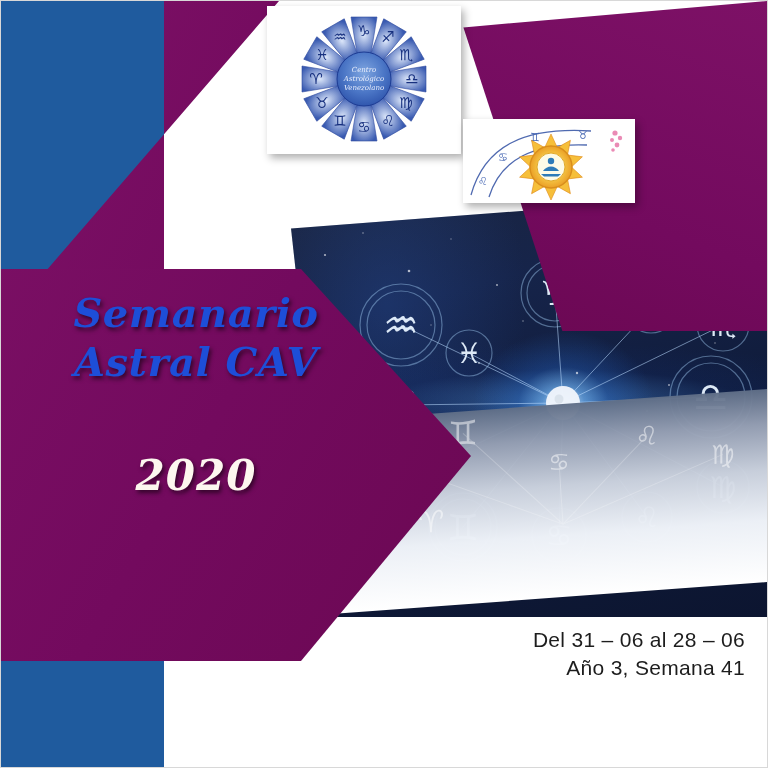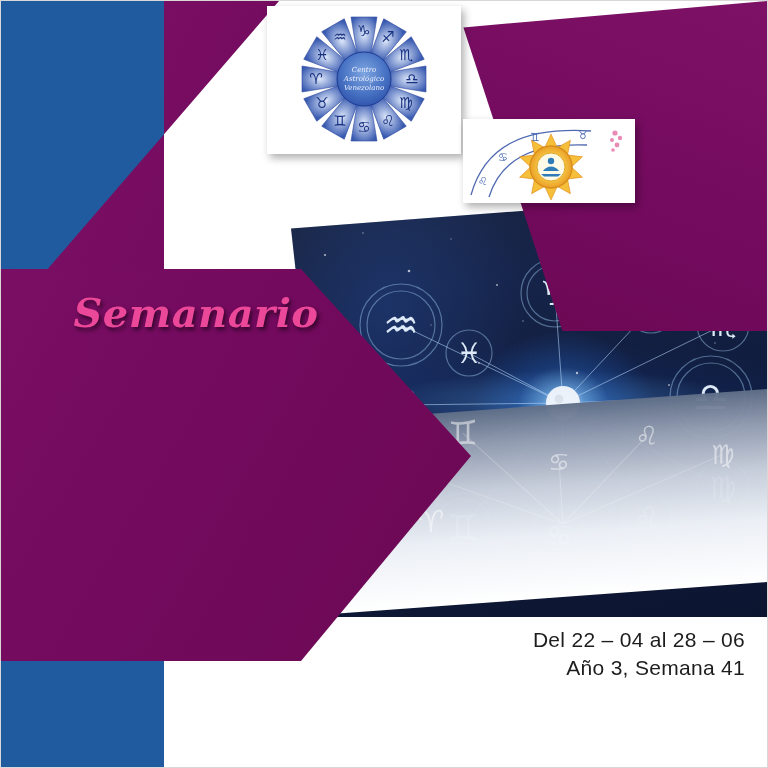--- a/index.html
+++ b/index.html
@@ -85,21 +85,21 @@
     position:absolute;background:#fff;
     box-shadow:3px 4px 8px rgba(0,0,0,.32);
   }
   #logo-cav{left:266px;top:5px;width:194px;height:148px;}
   #logo-sun{left:462px;top:118px;width:172px;height:84px;}
 
   
   #title-block{
     position:absolute;left:60px;top:288px;width:270px;
     text-align:center;
-    color:#ec4899;
+    color:#1d4ed8;
     font-family:"DejaVu Serif","Liberation Serif",serif;
     font-style:italic;
     font-weight:700;
     line-height:1.22;
     text-shadow:2px 3px 4px rgba(0,0,0,.55);
     letter-spacing:.5px;
   }
   #title-block .ln{font-size:40px;display:block;white-space:nowrap;}
   #year{
     position:absolute;left:60px;top:450px;width:270px;
@@ -377,20 +377,22 @@
           <circle cx="157" cy="19" r="2.2"></circle>
         <circle cx="149" cy="21" r="2"></circle>
           <circle cx="154" cy="26" r="2.4"></circle>
         <circle cx="150" cy="31" r="1.8"></circle>
       </g>
     </svg>
   </div>
 
   <div id="title-block">
     <span class="ln">Semanario</span>
-  </div>
+    <span class="ln">Astral CAV</span>
+  </div>
+  <div id="year">2020</div>
 
   <div id="footer">
-    <div>Del 22 – 04 al 28 – 06</div>
+    <div>Del 31 – 06 al 28 – 06</div>
     <div>Año 3, Semana 41</div>
   </div>
 
 </div>
 
 </body></html>

